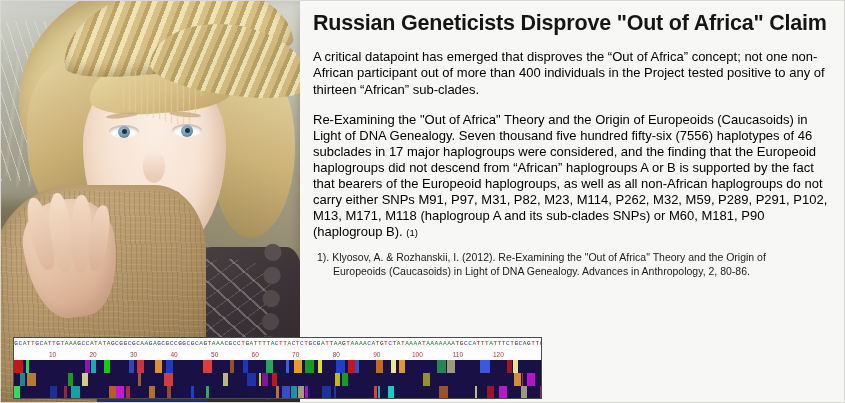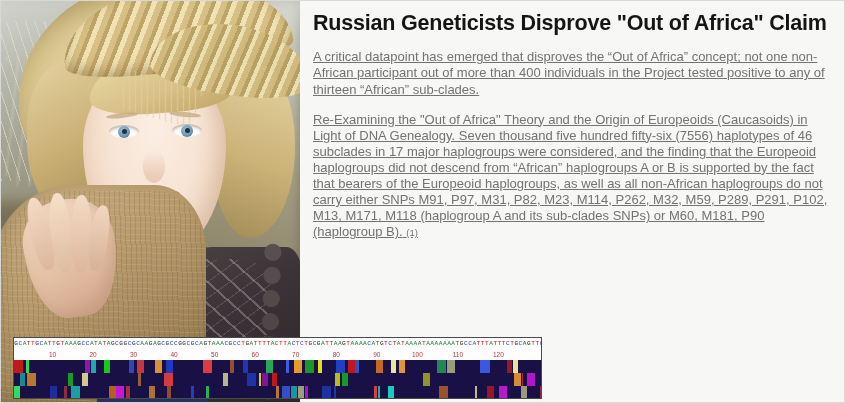--- a/index.html
+++ b/index.html
@@ -237,24 +237,23 @@
     font-size: 21.5px;
     font-weight: bold;
     color: #151515;
     letter-spacing: -.2px;
     line-height: 1.18;
     margin: 0 0 13px 0;
   }
   .body-para {
     font-size: 13px;
     line-height: 16.1px;
-    color: #737373;
+    color: #000000;
     margin: 0 0 14px 0;
     text-align: left;
-    text-decoration: underline;
   }
   .body-para.second { margin-bottom: 10px; }
   .fn-marker {
     font-size: 9.5px;
     vertical-align: baseline;
   }
   #reference {
     font-size: 10.5px;
     line-height: 13.4px;
     color: #1c1c1c;
@@ -372,20 +371,21 @@
   </div>
 
   <div id="text-panel">
 
     <h1 id="headline">Russian Geneticists Disprove "Out of Africa" Claim</h1>
 
     <p class="body-para">A critical datapoint has emerged that disproves the “Out of Africa” concept; not one non-African participant out of more than 400 individuals in the Project tested positive to any of thirteen “African” sub-clades.</p>
 
     <p class="body-para second"><span>Re-Examining the "Out of Africa" Theory and the Origin of Europeoids (Caucasoids) in Light of DNA Genealogy. Seven thousand five hundred fifty-six (7556) haplotypes of 46 subclades in 17 major haplogroups were considered, and the finding that the Europeoid haplogroups did not descend from “African” haplogroups A or B is supported by the fact that bearers of the Europeoid haplogroups, as well as all non-African haplogroups do not carry either SNPs M91, P97, M31, P82, M23, M114, P262, M32, M59, P289, P291, P102, M13, M171, M118 (haplogroup A and its sub-clades SNPs) or M60, M181, P90 (haplogroup B).</span> <span class="fn-marker">(1)</span></p>
 
+    <p id="reference">1). Klyosov, A. &amp; Rozhanskii, I. (2012). Re-Examining the "Out of Africa" Theory and the Origin of Europeoids (Caucasoids) in Light of DNA Genealogy. Advances in Anthropology, 2, 80-86.</p>
   </div>
 
   <div id="chromatogram">
     <div id="seq-header">
       <div id="seq-letters"><span class="base-G">G</span><span class="base-C">C</span><span class="base-A">A</span><span class="base-T">T</span><span class="base-T">T</span><span class="base-G">G</span><span class="base-C">C</span><span class="base-A">A</span><span class="base-T">T</span><span class="base-T">T</span><span class="base-G">G</span><span class="base-T">T</span><span class="base-A">A</span><span class="base-A">A</span><span class="base-A">A</span><span class="base-G">G</span><span class="base-C">C</span><span class="base-C">C</span><span class="base-A">A</span><span class="base-T">T</span><span class="base-A">A</span><span class="base-T">T</span><span class="base-A">A</span><span class="base-G">G</span><span class="base-C">C</span><span class="base-G">G</span><span class="base-G">G</span><span class="base-C">C</span><span class="base-G">G</span><span class="base-C">C</span><span class="base-A">A</span><span class="base-A">A</span><span class="base-G">G</span><span class="base-A">A</span><span class="base-G">G</span><span class="base-C">C</span><span class="base-G">G</span><span class="base-C">C</span><span class="base-C">C</span><span class="base-G">G</span><span class="base-G">G</span><span class="base-C">C</span><span class="base-G">G</span><span class="base-C">C</span><span class="base-A">A</span><span class="base-G">G</span><span class="base-T">T</span><span class="base-A">A</span><span class="base-A">A</span><span class="base-A">A</span><span class="base-C">C</span><span class="base-G">G</span><span class="base-C">C</span><span class="base-C">C</span><span class="base-T">T</span><span class="base-G">G</span><span class="base-A">A</span><span class="base-T">T</span><span class="base-T">T</span><span class="base-T">T</span><span class="base-T">T</span><span class="base-A">A</span><span class="base-C">C</span><span class="base-T">T</span><span class="base-T">T</span><span class="base-A">A</span><span class="base-C">C</span><span class="base-T">T</span><span class="base-C">C</span><span class="base-T">T</span><span class="base-G">G</span><span class="base-C">C</span><span class="base-G">G</span><span class="base-A">A</span><span class="base-T">T</span><span class="base-T">T</span><span class="base-A">A</span><span class="base-A">A</span><span class="base-G">G</span><span class="base-T">T</span><span class="base-A">A</span><span class="base-A">A</span><span class="base-A">A</span><span class="base-A">A</span><span class="base-C">C</span><span class="base-A">A</span><span class="base-T">T</span><span class="base-G">G</span><span class="base-T">T</span><span class="base-C">C</span><span class="base-T">T</span><span class="base-A">A</span><span class="base-T">T</span><span class="base-A">A</span><span class="base-A">A</span><span class="base-A">A</span><span class="base-A">A</span><span class="base-T">T</span><span class="base-A">A</span><span class="base-A">A</span><span class="base-A">A</span><span class="base-A">A</span><span class="base-A">A</span><span class="base-A">A</span><span class="base-A">A</span><span class="base-T">T</span><span class="base-G">G</span><span class="base-C">C</span><span class="base-C">C</span><span class="base-A">A</span><span class="base-T">T</span><span class="base-T">T</span><span class="base-T">T</span><span class="base-A">A</span><span class="base-T">T</span><span class="base-T">T</span><span class="base-T">T</span><span class="base-C">C</span><span class="base-T">T</span><span class="base-G">G</span><span class="base-C">C</span><span class="base-A">A</span><span class="base-G">G</span><span class="base-T">T</span><span class="base-T">T</span><span class="base-C">C</span></div>
       <div id="seq-ticks">
           <div class="tick" style="left: 7.30769%;">10</div>
           <div class="tick" style="left: 15%;">20</div>
           <div class="tick" style="left: 22.6923%;">30</div>
           <div class="tick" style="left: 30.3846%;">40</div>

